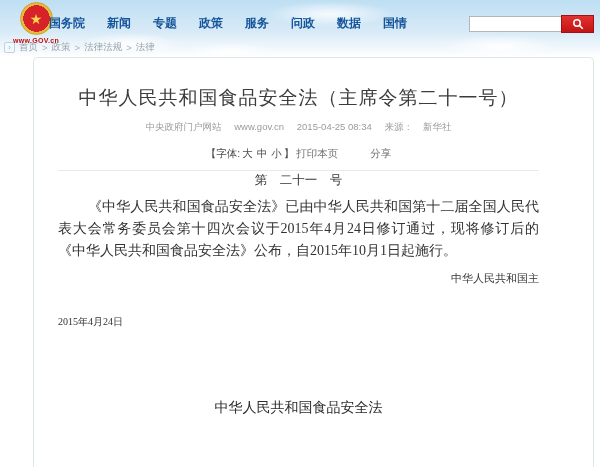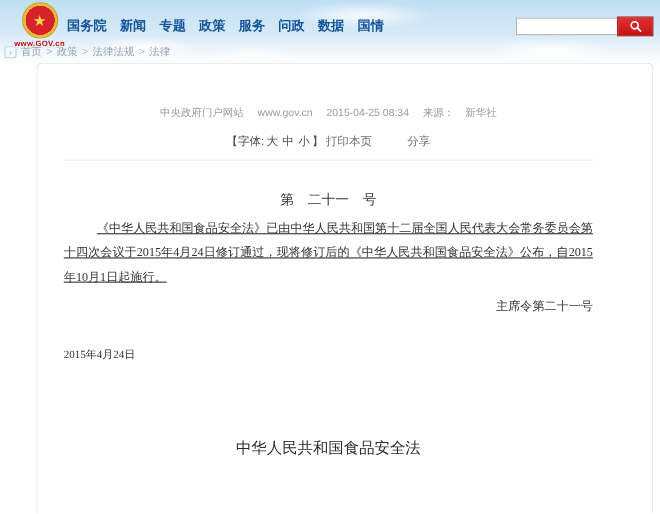--- a/index.html
+++ b/index.html
@@ -17,21 +17,21 @@
       linear-gradient(180deg,#bedff3 0%,#d8eaf7 55%,#ffffff 100%);
   }
   .logo{ position:absolute; left:9px; top:2px; width:54px; text-align:center; cursor:pointer; }
   .emblem{ width:33px; height:33px; margin:0 auto; border-radius:50%;
     background: radial-gradient(circle at 50% 50%, #d8222a 0 60%, #e7b93c 61% 100%);
     border:1px solid #caa22e; position:relative; }
   .emblem .star{ position:absolute; left:0; right:0; top:0; bottom:0;
     color:#f5d34a; font-size:14px; line-height:32px; }
   .logo-text{ margin-top:2px; color:#c30b0b; font-size:7px; font-weight:bold; letter-spacing:.3px; }
 
-  .main-nav{ position:absolute; left:61px; top:15px; display:flex; gap:12px;
+  .main-nav{ position:absolute; left:49px; top:15px; display:flex; gap:22px;
     font-size:12px; font-weight:bold; color:#15559a; }
   .main-nav span{ cursor:pointer; white-space:nowrap; }
 
   .search-box{ position:absolute; right:6px; top:15px; display:flex; align-items:center; }
   .search-input{ width:92px; height:16px; border:1px solid #b5b5b5; border-right:none;
     font-size:10px; padding:0 4px; outline:none; background:#fff; }
   .search-btn{ width:33px; height:18px; border:1px solid #a41010; cursor:pointer;
     background:linear-gradient(180deg,#e23131 0%,#c31414 100%);
     display:flex; align-items:center; justify-content:center; }
 
@@ -60,23 +60,23 @@
   .tool-link{ color:#707070; cursor:pointer; }
   .print-link{ margin-left:2px; }
   .share-link{ margin-left:32px;text-align:right; }
 
   .divider{ border:none; border-top:1px solid #e9e9e9; margin-top:9px; }
 
   
   .doc{ font-family:"Liberation Serif","DejaVu Serif",serif; color:#333; }
   .decree-title{ text-align:center; font-size:14px; font-weight:bold; color:#2b2b2b;
     margin-top:20px; line-height:16px; }
-  .decree-number{ text-align:center; font-size:12.5px; margin-top:28px; line-height:14px; }
-  .doc-body{ margin-top:9px; font-size:11px; line-height:22px; text-indent:30px;
-    text-align:justify;text-decoration:underline; }
+  .decree-number{ text-align:center; font-size:12.5px; margin-top:2px; line-height:14px; }
+  .doc-body{ margin-top:9px; font-size:14px; line-height:22px; text-indent:30px;
+    text-align:justify; }
   .sig-line1{ text-align:right; font-size:11px; line-height:20px; margin-top:6px; }
   .sig-line2{ text-align:left; font-size:11px; line-height:20px; }
   .sig-date{ text-align:left; font-size:10px; line-height:20px;margin-top:24px; }
   .law-title{ text-align:center; font-size:14px; font-weight:normal; color:#2b2b2b;
     margin-top:68px; line-height:16px; }
 </style>
 </head>
 <body>
 
 <div class="site-header">
@@ -114,20 +114,21 @@
     <span class="bc-sep">&gt;</span>
     <a>政策</a>
     <span class="bc-sep">&gt;</span>
     <a>法律法规</a>
     <span class="bc-sep">&gt;</span>
     <a>法律</a>
   </div>
 </div>
 
 <div class="card">
+  <h1 class="page-title">中华人民共和国食品安全法（主席令第二十一号）</h1>
 
   <div class="meta">
     <span>中央政府门户网站</span>
     <span>www.gov.cn</span>
     <span>2015-04-25 08:34</span>
     <span>来源：</span><span>新华社</span>
   </div>
 
   <div class="toolbar">
     <span>【字体:</span>
@@ -137,18 +138,18 @@
     <span>】</span>
     <span class="tool-link print-link">打印本页</span>
     <span class="tool-link share-link">分享</span>
   </div>
 
   <hr class="divider">
 
   <div class="doc">
     <div class="decree-number">第　二十一　号</div>
     <p class="doc-body">《中华人民共和国食品安全法》已由中华人民共和国第十二届全国人民代表大会常务委员会第十四次会议于2015年4月24日修订通过，现将修订后的《中华人民共和国食品安全法》公布，自2015年10月1日起施行。</p>
-    <div class="sig-line1">主席令第二十一号</div>
+    <div class="sig-line1">中华人民共和国主</div>
     <div class="sig-date">2015年4月24日</div>
     <h2 class="law-title">中华人民共和国食品安全法</h2>
 
   </div>
 </div>
 
 </body></html>

